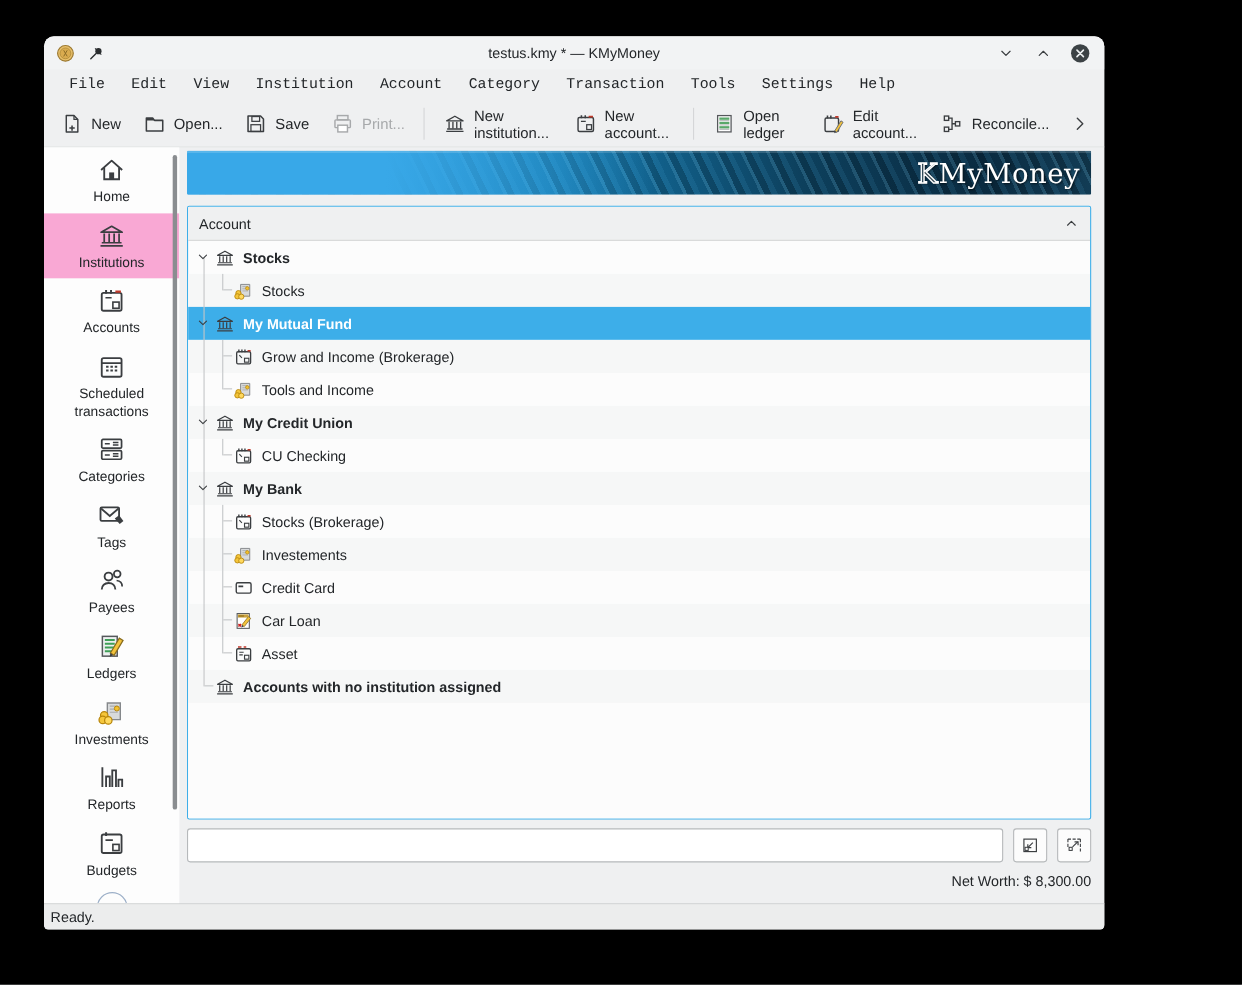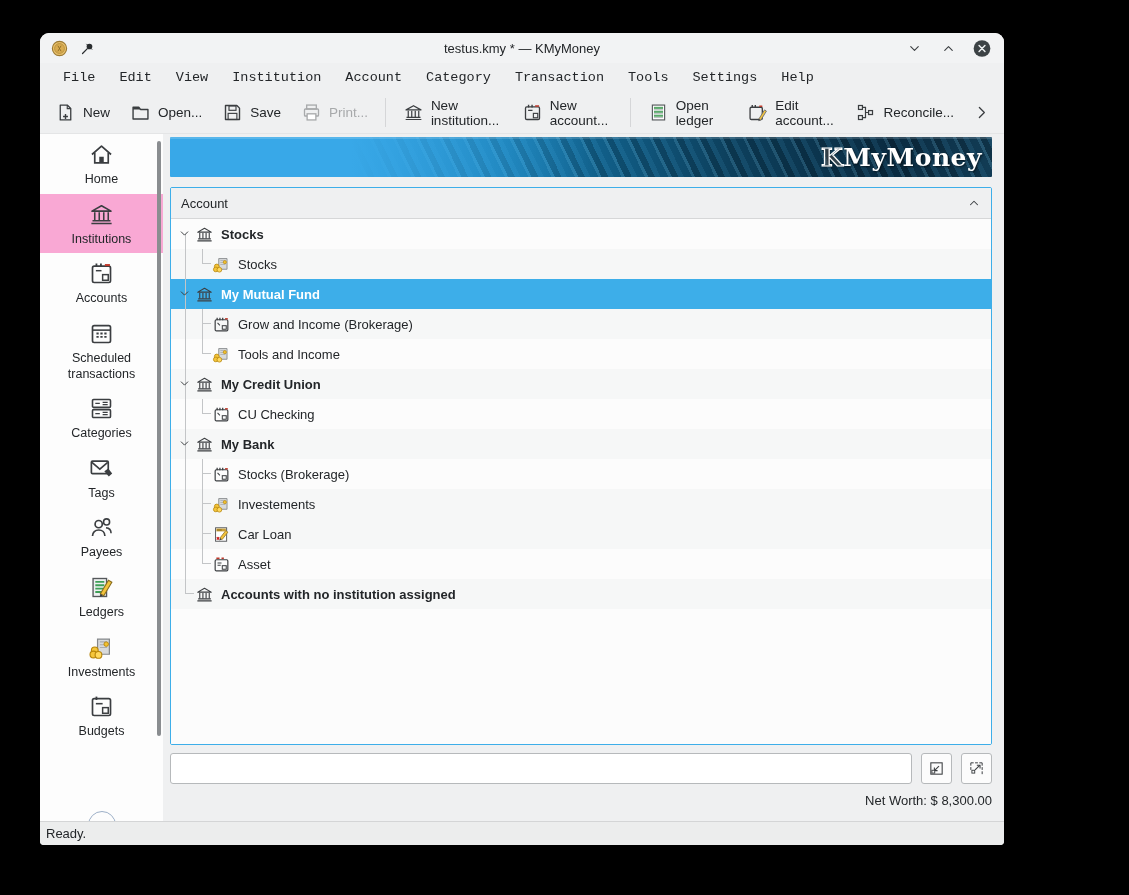--- a/index.html
+++ b/index.html
@@ -33,21 +33,21 @@
   .side-peek{position:absolute;left:50%;bottom:-18px;width:26px;height:26px;border:1.5px solid #9db0c8;border-radius:50%;transform:translateX(-50%);}
   .content{flex:1 1 auto;display:flex;flex-direction:column;padding:3px 12px 0 7px;min-width:0;}
   
   .banner{height:40px;flex:0 0 auto;border-radius:1px;position:relative;
     background:
       linear-gradient(90deg,#38a8e8 0%,#38a8e8 22%,rgba(56,168,232,0) 52%),
       repeating-linear-gradient(64deg, rgba(255,255,255,0) 0 7px, rgba(140,220,255,.16) 7px 10px, rgba(0,0,0,.16) 10px 16px, rgba(90,190,240,.10) 16px 21px),
       linear-gradient(90deg,#2f9fe2 0%,#1477ab 40%,#0d405d 68%,#0a2b41 88%,#123c55 100%);
     box-shadow:inset 0 2px 0 rgba(255,255,255,.16);
     display:flex;align-items:center;justify-content:flex-end;}
-  .logo{font-family:"DejaVu Serif", serif;font-weight:bold;font-size:25px;color:#fff;padding-right:10px;letter-spacing:.5px;
+  .logo{font-family:"DejaVu Serif", serif;font-weight:normal;font-size:25px;color:#fff;padding-right:10px;letter-spacing:.5px;
     text-shadow:1px 1px 2px rgba(0,0,0,.6);}
   .logo .k{color:rgba(255,255,255,.18);-webkit-text-stroke:1.2px #ffffff;}
   
   .tree{margin-top:10px;height:556px;flex:0 0 auto;background:#fcfcfc;border:1px solid #3daee9;border-radius:2px;
     display:flex;flex-direction:column;overflow:hidden;}
   .tree-header{height:30px;flex:0 0 auto;background:#eff0f1;border-bottom:1px solid #d6d7d8;
     display:flex;align-items:center;font-size:13px;color:#232629;padding:0 10px;}
   .tree-header .sort{margin-left:auto;}
   .trow{height:30px;flex:0 0 auto;display:flex;align-items:center;font-size:13px;color:#232629;padding-left:6px;}
   .trow.alt{background:#f6f7f7;}
@@ -443,20 +443,28 @@
         <span>
             <svg class="ic" width="27" height="27">
               <use href="#i-invest"></use>
             </svg>
           </span>
         <span class="lbl">Investments</span>
       </div>
       <div class="side-item">
         <span>
             <svg class="ic" width="27" height="27">
+              <use href="#i-reports"></use>
+            </svg>
+          </span>
+        <span class="lbl">Reports</span>
+      </div>
+      <div class="side-item">
+        <span>
+            <svg class="ic" width="27" height="27">
               <use href="#i-budget"></use>
             </svg>
           </span>
         <span class="lbl">Budgets</span>
       </div>
       <div class="side-peek"></div>
       <div class="side-scrollbar"></div>
     </div>
 
     <div class="content">
@@ -598,20 +606,30 @@
           <span class="conn v"></span>
             <span class="conn mid"></span>
           <span class="ticon">
               <svg class="ic" width="19" height="19">
                 <use href="#i-invest"></use>
               </svg>
             </span>
           <span class="tlabel">Investements</span>
         </div>
 
+        <div class="trow">
+          <span class="conn v"></span>
+            <span class="conn mid"></span>
+          <span class="ticon">
+              <svg class="ic" width="19" height="19">
+                <use href="#i-creditcard"></use>
+              </svg>
+            </span>
+          <span class="tlabel">Credit Card</span>
+        </div>
 
         <div class="trow alt">
           <span class="conn v"></span>
             <span class="conn mid"></span>
           <span class="ticon">
               <svg class="ic" width="19" height="19">
                 <use href="#i-loan"></use>
               </svg>
             </span>
           <span class="tlabel">Car Loan</span>

